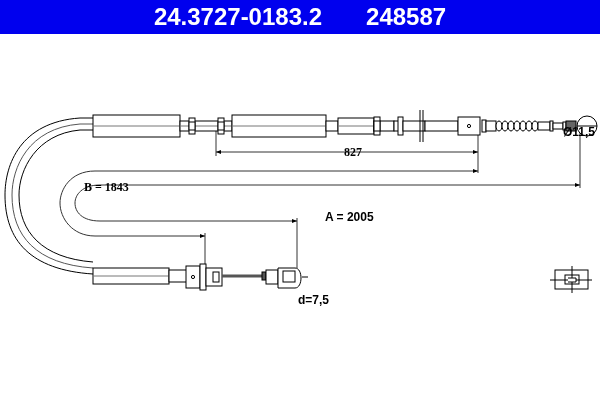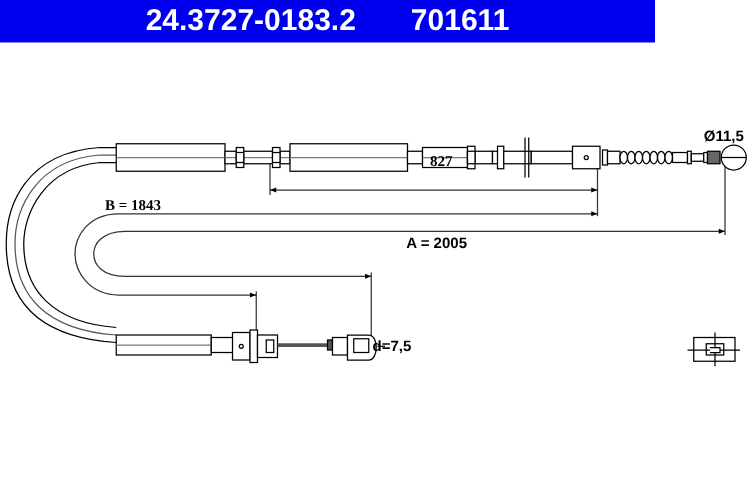--- a/index.html
+++ b/index.html
@@ -1,27 +1,27 @@
 <!DOCTYPE html>
 <html><head>
   <meta charset="utf-8">
   <style>
     html, body { margin: 0; padding: 0; background: #ffffff; }
     body { width: 600px; height: 400px; position: relative; overflow: hidden; font-family: "Liberation Sans", sans-serif; }
-    .header { position: absolute; left: 0; top: 0; width: 524px; height: 34px; background: #0000ee; color: #ffffff; display: flex; align-items: center; justify-content: center; font-weight: bold; font-size: 24px; letter-spacing: 0px; }
+    .header { position: absolute; left: 0; top: 0; width: 600px; height: 34px; background: #0000ee; color: #ffffff; display: flex; align-items: center; justify-content: center; font-weight: bold; font-size: 24px; letter-spacing: 0px; }
     .header .pn { margin-right: 44px; }
     svg { position: absolute; left: 0; top: 0; }
-    .lbl { position: absolute; font-weight: bold; font-size: 12px; color: #000; white-space: nowrap; }
+    .lbl { position: absolute; font-weight: bold; font-size: 12px; color: #000; white-space: nowrap; margin-top: 23px; }
   </style>
 </head>
 <body>
 
 <div class="header">
   <span class="pn">24.3727-0183.2</span>
-  <span>701611</span>
+  <span>248587</span>
 </div>
 
 <svg width="600" height="400" viewBox="0 0 600 400">
   <g fill="none" stroke="#000" stroke-width="1">
 
     <g>
       <path d="M93,118 L80,118 C20,122 5,165 5,195 C5,240 30,270 93,274"></path>
       <path d="M93,124 L80,124 C28,128 12,168 12,195 C12,236 36,264 93,268" stroke="#555"></path>
       <path d="M93,130 L80,130 C36,134 19,170 19,195 C19,232 42,258 93,262"></path>
     </g>

